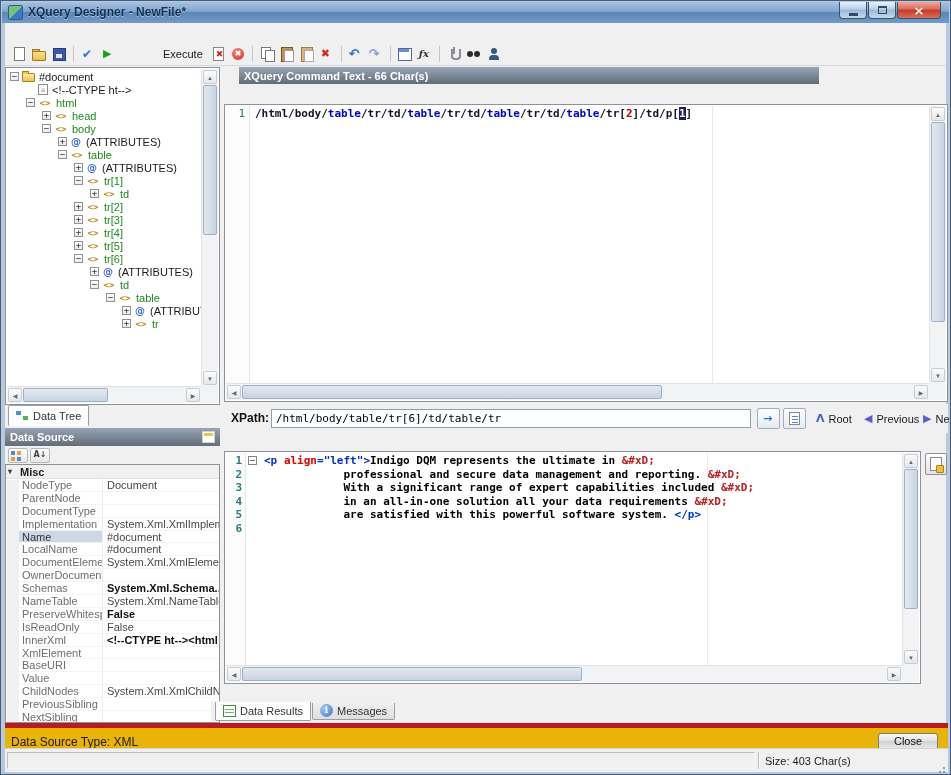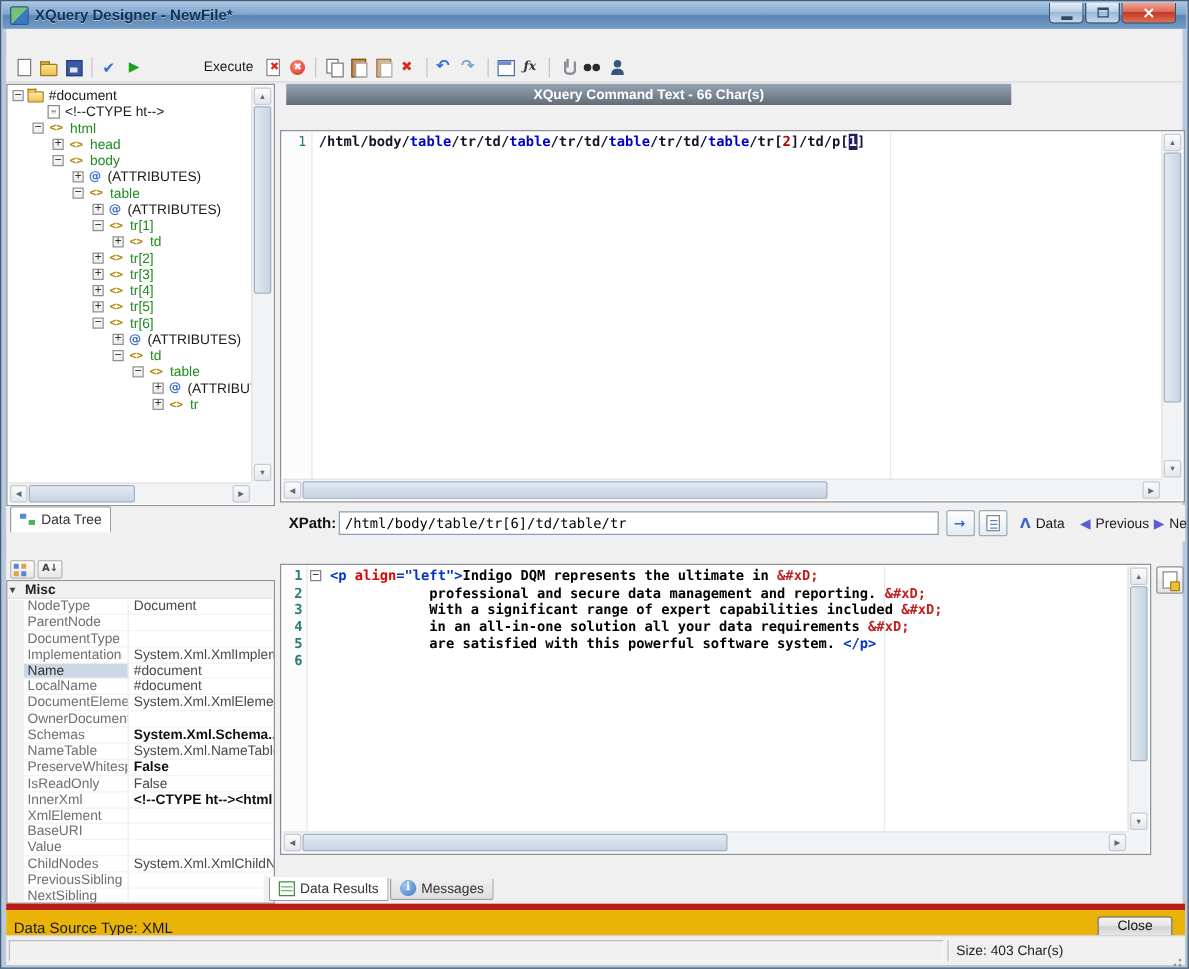--- a/index.html
+++ b/index.html
@@ -97,21 +97,21 @@
   .prop-cat{height:14px;line-height:14px;background:#f0f0f0;font-weight:bold;color:#222;padding-left:14px;position:relative;border-bottom:1px solid #e2e2e2;}
   .cat-arrow{position:absolute;left:2px;top:0;font-size:8px;color:#444;}
   .prop-indent{position:absolute;left:1px;top:15px;bottom:1px;width:12px;background:#f0f0f0;}
   .prop-row{display:flex;height:12.9px;line-height:12.9px;white-space:nowrap;}
   .prop-name{flex:none;margin-left:13px;width:84px;padding-left:3px;color:#6e6e6e;border-right:1px solid #ececec;border-bottom:1px solid #f4f4f4;overflow:hidden;}
   .prop-name.sel{background:#cdd8e7;color:#333;}
   .prop-value{flex:1;padding-left:4px;color:#474747;border-bottom:1px solid #f4f4f4;overflow:hidden;}
   .prop-value.b{font-weight:bold;color:#101010;}
 
   
-  .xq-header{left:228px;top:66px;width:580px;height:17px;justify-content:center;}
+  .xq-header{left:238px;top:66px;width:580px;height:17px;}
   .tabstrip{position:absolute;display:flex;align-items:flex-end;}
   .xq-tabs{left:223px;top:83px;width:724px;height:20px;background:#f0f0f0;padding-left:4px;}
   .tab{display:inline-flex;align-items:center;gap:4px;height:17px;padding:0 7px;margin-right:1px;
     border:1px solid #9a9da6;border-bottom:none;border-radius:2px 2px 0 0;
     background:linear-gradient(#f6f6f6,#e0e0e0);color:#333;cursor:default;}
   .tab.active{height:21px;margin-bottom:-1px;background:#fff;border-bottom:1px solid #fff;position:relative;z-index:2;}
   .tab-ic{display:inline-block;position:relative;}
   .ic-xq{width:13px;height:13px;background:#e8eefc;border:1px solid #5577c9;color:#2c55b0;font:bold 9px/11px "DejaVu Sans",sans-serif;text-align:center;}
   .ic-xq::before{content:"X";}
   .ic-diagram{width:13px;height:13px;background:#fff;border:1px solid #8a8a8a;}
@@ -403,20 +403,24 @@
       </div>
     <div class="sb-corner"></div>
   </div>
   <div class="tree-tabstrip">
     <span class="tab active">
       <i class="tab-ic ic-tree"></i>
       <span>Data Tree</span>
     </span>
   </div>
 
+  <div class="ds-header">
+    <span>Data Source</span>
+    <i class="ic-props"></i>
+  </div>
   <div class="ds-toolbar">
     <span class="pg-btn">
         <i class="ic-cat"></i>
       </span>
     <span class="pg-btn">
         <i class="ic-az">A↓</i>
       </span>
   </div>
   <div class="propgrid">
     <div class="prop-cat">
@@ -533,21 +537,21 @@
     <span class="xpath-label">XPath:</span>
     <input class="xpath-input" value="/html/body/table/tr[6]/td/table/tr" style="">
     <span class="xbtn xbtn-raised" style="left:533px;width:23px;">
         <i class="xic ic-apply"></i>
       </span>
     <span class="xbtn xbtn-raised" style="left:559px;width:23px;">
         <i class="xic ic-view"></i>
       </span>
     <span class="xbtn" style="left:586px;">
       <i class="xic ic-root"></i>
-      <span>Data</span>
+      <span>Root</span>
     </span>
     <span class="xbtn" style="left:634px;">
       <i class="xic ic-prev"></i>
       <span>Previous</span>
     </span>
     <span class="xbtn" style="left:693px;">
       <i class="xic ic-next"></i>
       <span>Next</span>
     </span>
   </div>

